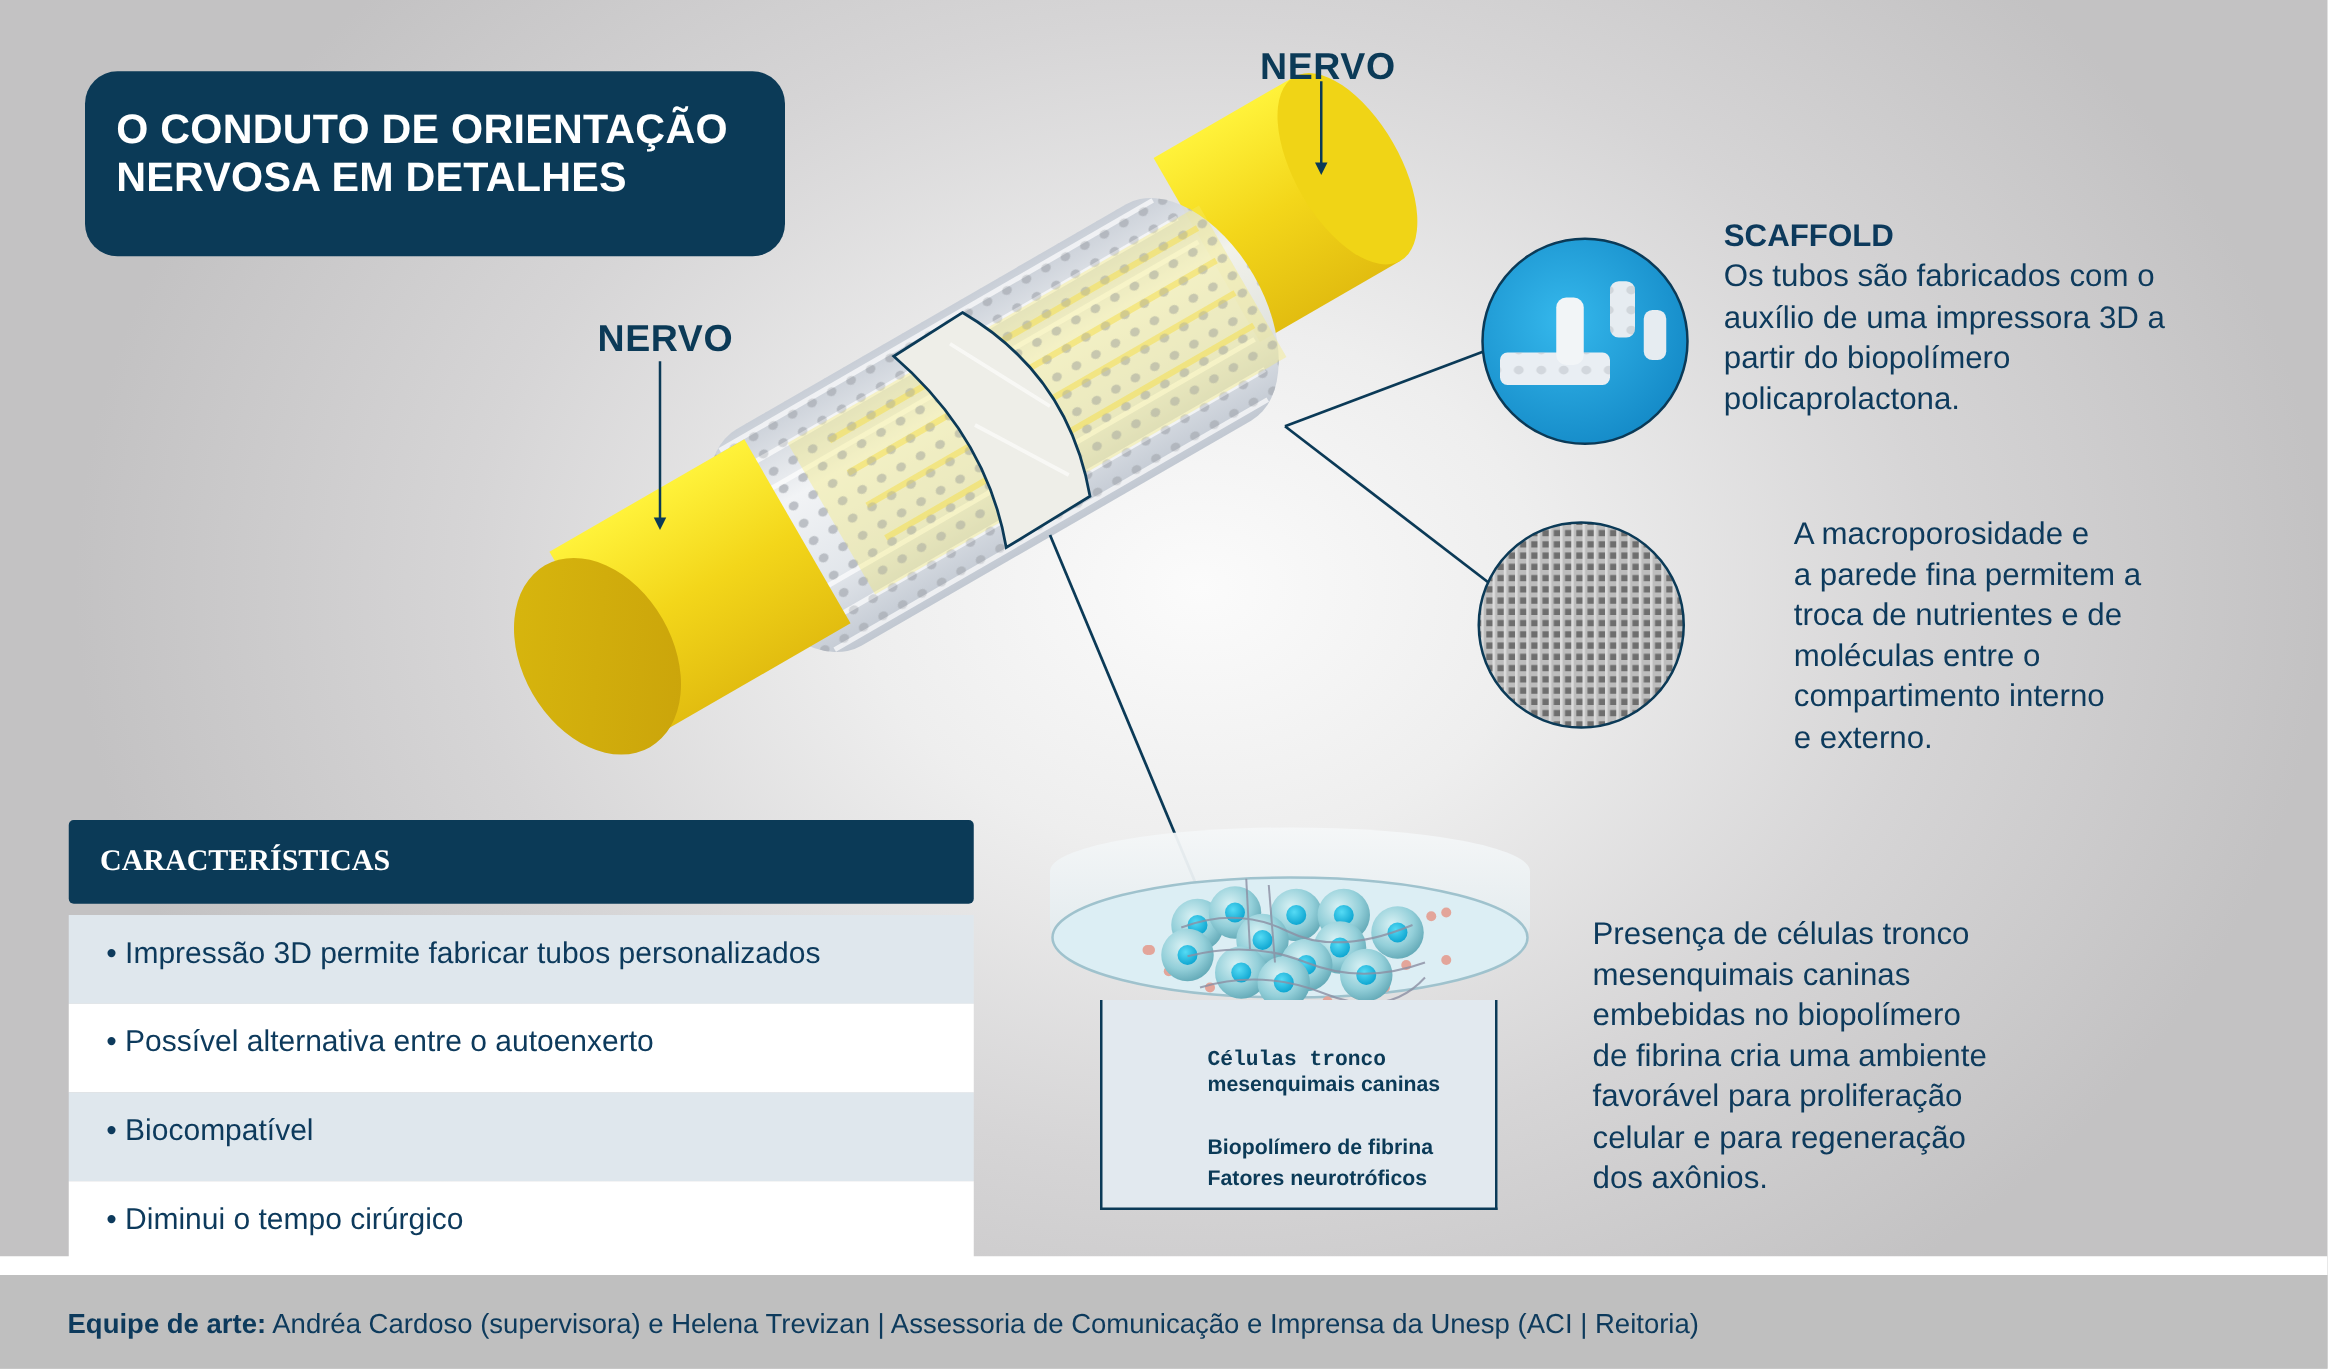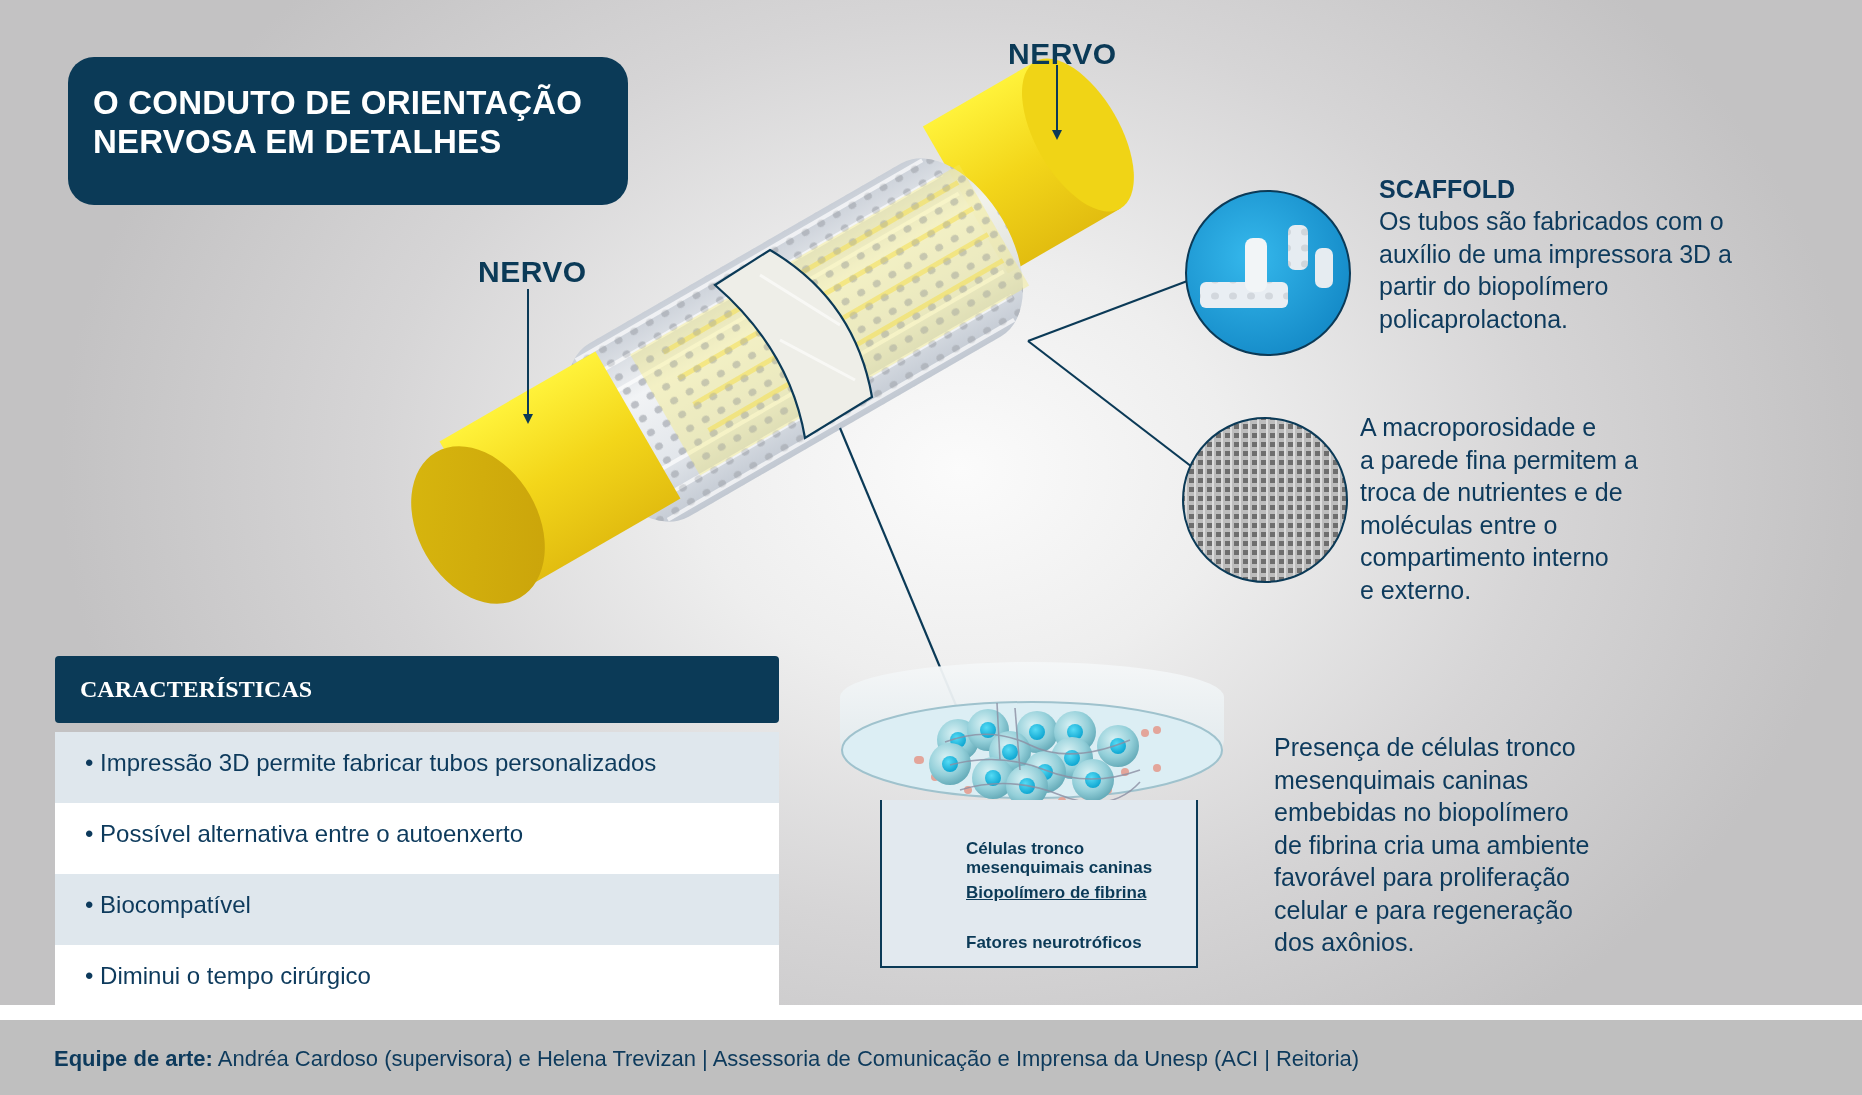--- a/index.html
+++ b/index.html
@@ -268,43 +268,43 @@
 <div class="abs nervo-label" style="left:1008px;top:37px;">NERVO</div>
 
 <div class="abs desc" style="left:1379px;top:173px;">
   <div id="scaffold-title">SCAFFOLD</div>
   <div class="line">Os tubos são fabricados com o</div>
   <div class="line">auxílio de uma impressora 3D a</div>
   <div class="line">partir do biopolímero</div>
   <div class="line">policaprolactona.</div>
 </div>
 
-<div class="abs desc" style="left:1360px;top:411px;">
+<div class="abs desc" style="left:1435px;top:411px;">
   <div class="line">A macroporosidade e</div>
   <div class="line">a parede fina permitem a</div>
   <div class="line">troca de nutrientes e de</div>
   <div class="line">moléculas entre o</div>
   <div class="line">compartimento interno</div>
   <div class="line">e externo.</div>
 </div>
 
 <div id="features" class="abs">
   <div id="features-header">CARACTERÍSTICAS</div>
   <div id="features-list">
     <div class="feat-row alt">• Impressão 3D permite fabricar tubos personalizados</div>
     <div class="feat-row plain">• Possível alternativa entre o autoenxerto</div>
     <div class="feat-row alt">• Biocompatível</div>
     <div class="feat-row plain">• Diminui o tempo cirúrgico</div>
   </div>
 </div>
 
 <div id="legend" class="abs">
-  <div class="legend-item" style="top:39px;">Células tronco</div>
+  <div class="legend-item" style="top:39px;font-family:Liberation Mono, monospace;">Células tronco</div>
   <div class="legend-item" style="top:58px;">mesenquimais caninas</div>
-  <div class="legend-item" style="top:83px;text-decoration:underline;">Biopolímero de fibrina</div>
+  <div class="legend-item" style="top:108px;">Biopolímero de fibrina</div>
   <div class="legend-item" style="top:133px;">Fatores neurotróficos</div>
 </div>
 
 <div class="abs desc" style="left:1274px;top:731px;">
   <div class="line">Presença de células tronco</div>
   <div class="line">mesenquimais caninas</div>
   <div class="line">embebidas no biopolímero</div>
   <div class="line">de fibrina cria uma ambiente</div>
   <div class="line">favorável para proliferação</div>
   <div class="line">celular e para regeneração</div>

